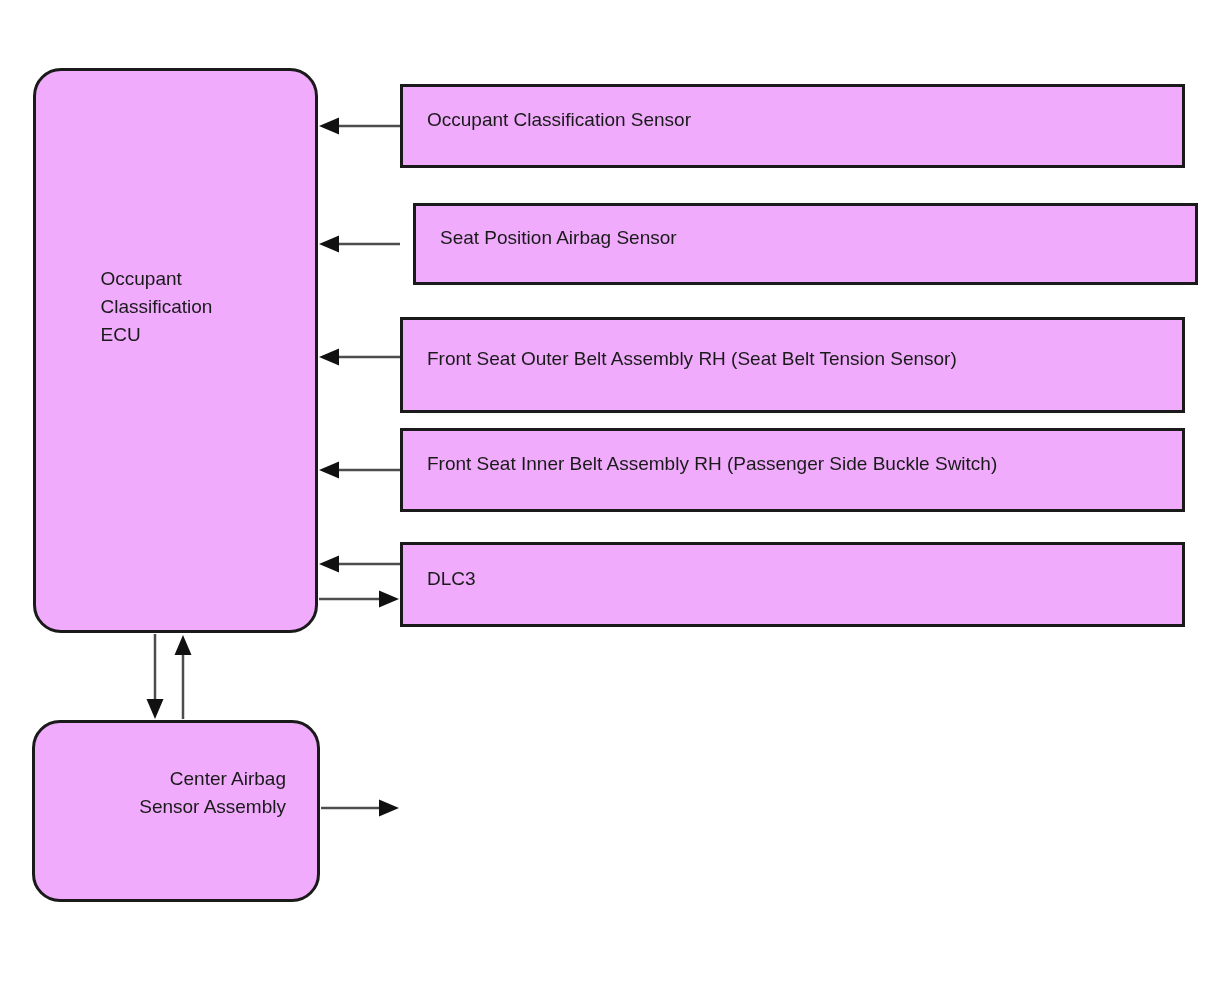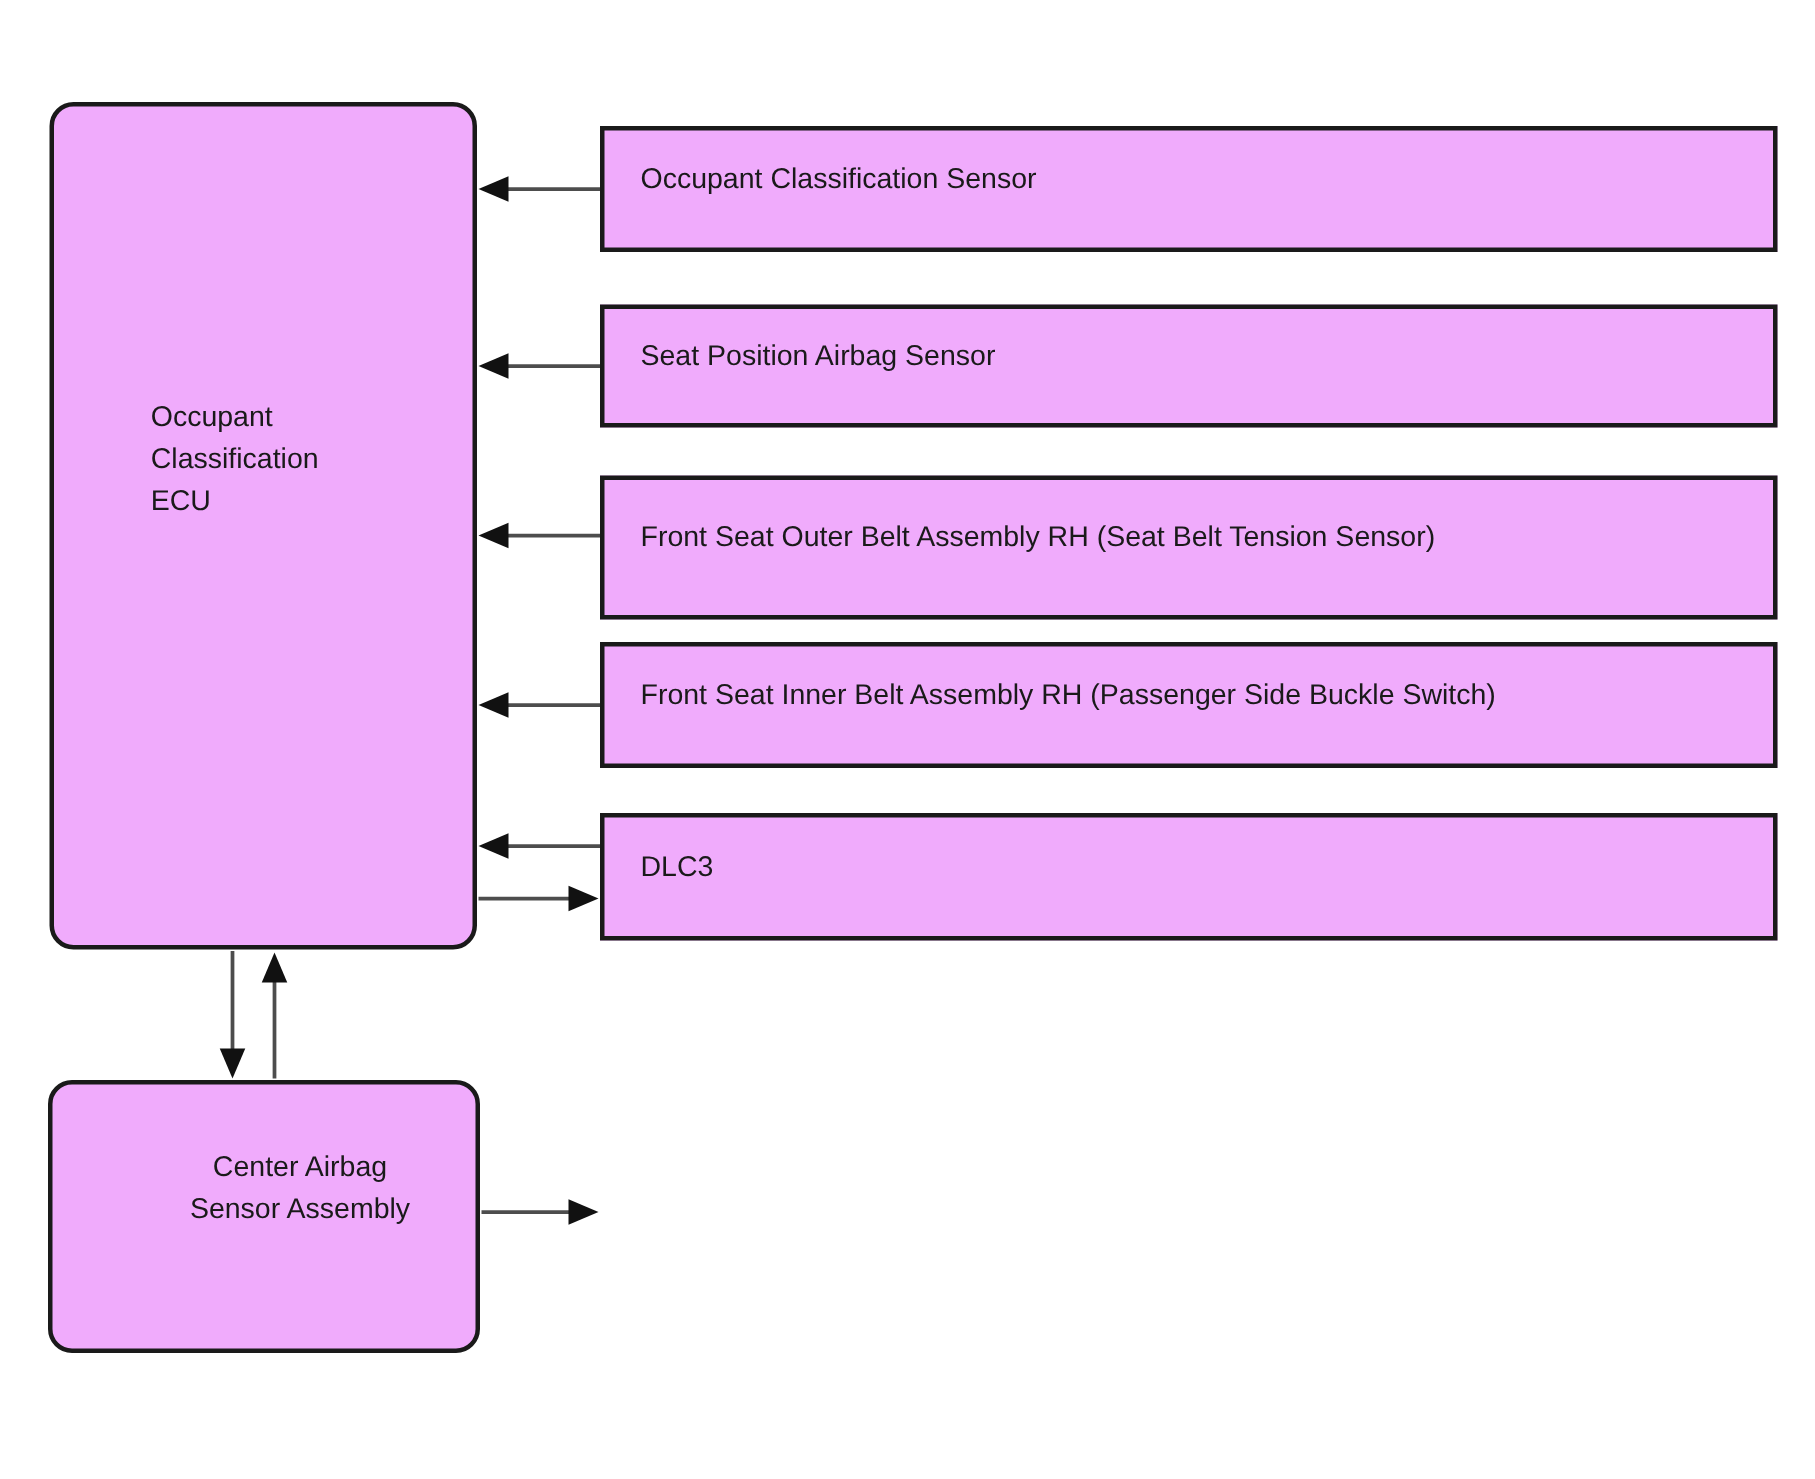--- a/index.html
+++ b/index.html
@@ -27,21 +27,21 @@
     position: absolute;
     box-sizing: border-box;
     border: 3px solid #1a1a1a;
     background: #f0abfc;
     display: flex;
     align-items: center;
     font-size: 19px;
     line-height: 28px;
   }
   .node.rounded {
-    border-radius: 16px;
+    border-radius: 28px;
   }
   .node.rect {
     border-radius: 0;
   }
   
   .node.ecu {
     left: 33px;
     top: 68px;
     width: 285px;
     height: 565px;
@@ -56,35 +56,35 @@
   .node.center-airbag {
     left: 32px;
     top: 720px;
     width: 288px;
     height: 182px;
     justify-content: center;
     padding-bottom: 36px;
   }
   .node.center-airbag .label {
     width: 172px;
-    text-align: center;
+    text-align: right;
     margin-left: 48px;
   }
   
   .node.rbox {
     left: 400px;
     width: 785px;
     padding-left: 24px;
     padding-bottom: 12px;
   }
   .node.rbox .label {
     white-space: nowrap;
   }
   .b1 { top: 84px;  height: 84px; }
-  .b2 { top: 203px; height: 82px; }
+  .b2 { top: 203px; height: 82px; margin-left: 13px; }
   .b3 { top: 317px; height: 96px; }
   .b4 { top: 428px; height: 84px; }
   .b5 { top: 542px; height: 85px; }
   .b6 { top: 765px; height: 85px; }
 
   .arrow-line {
     stroke: #4d4d4d;
     stroke-width: 2.5;
   }
   .arrow-head {

